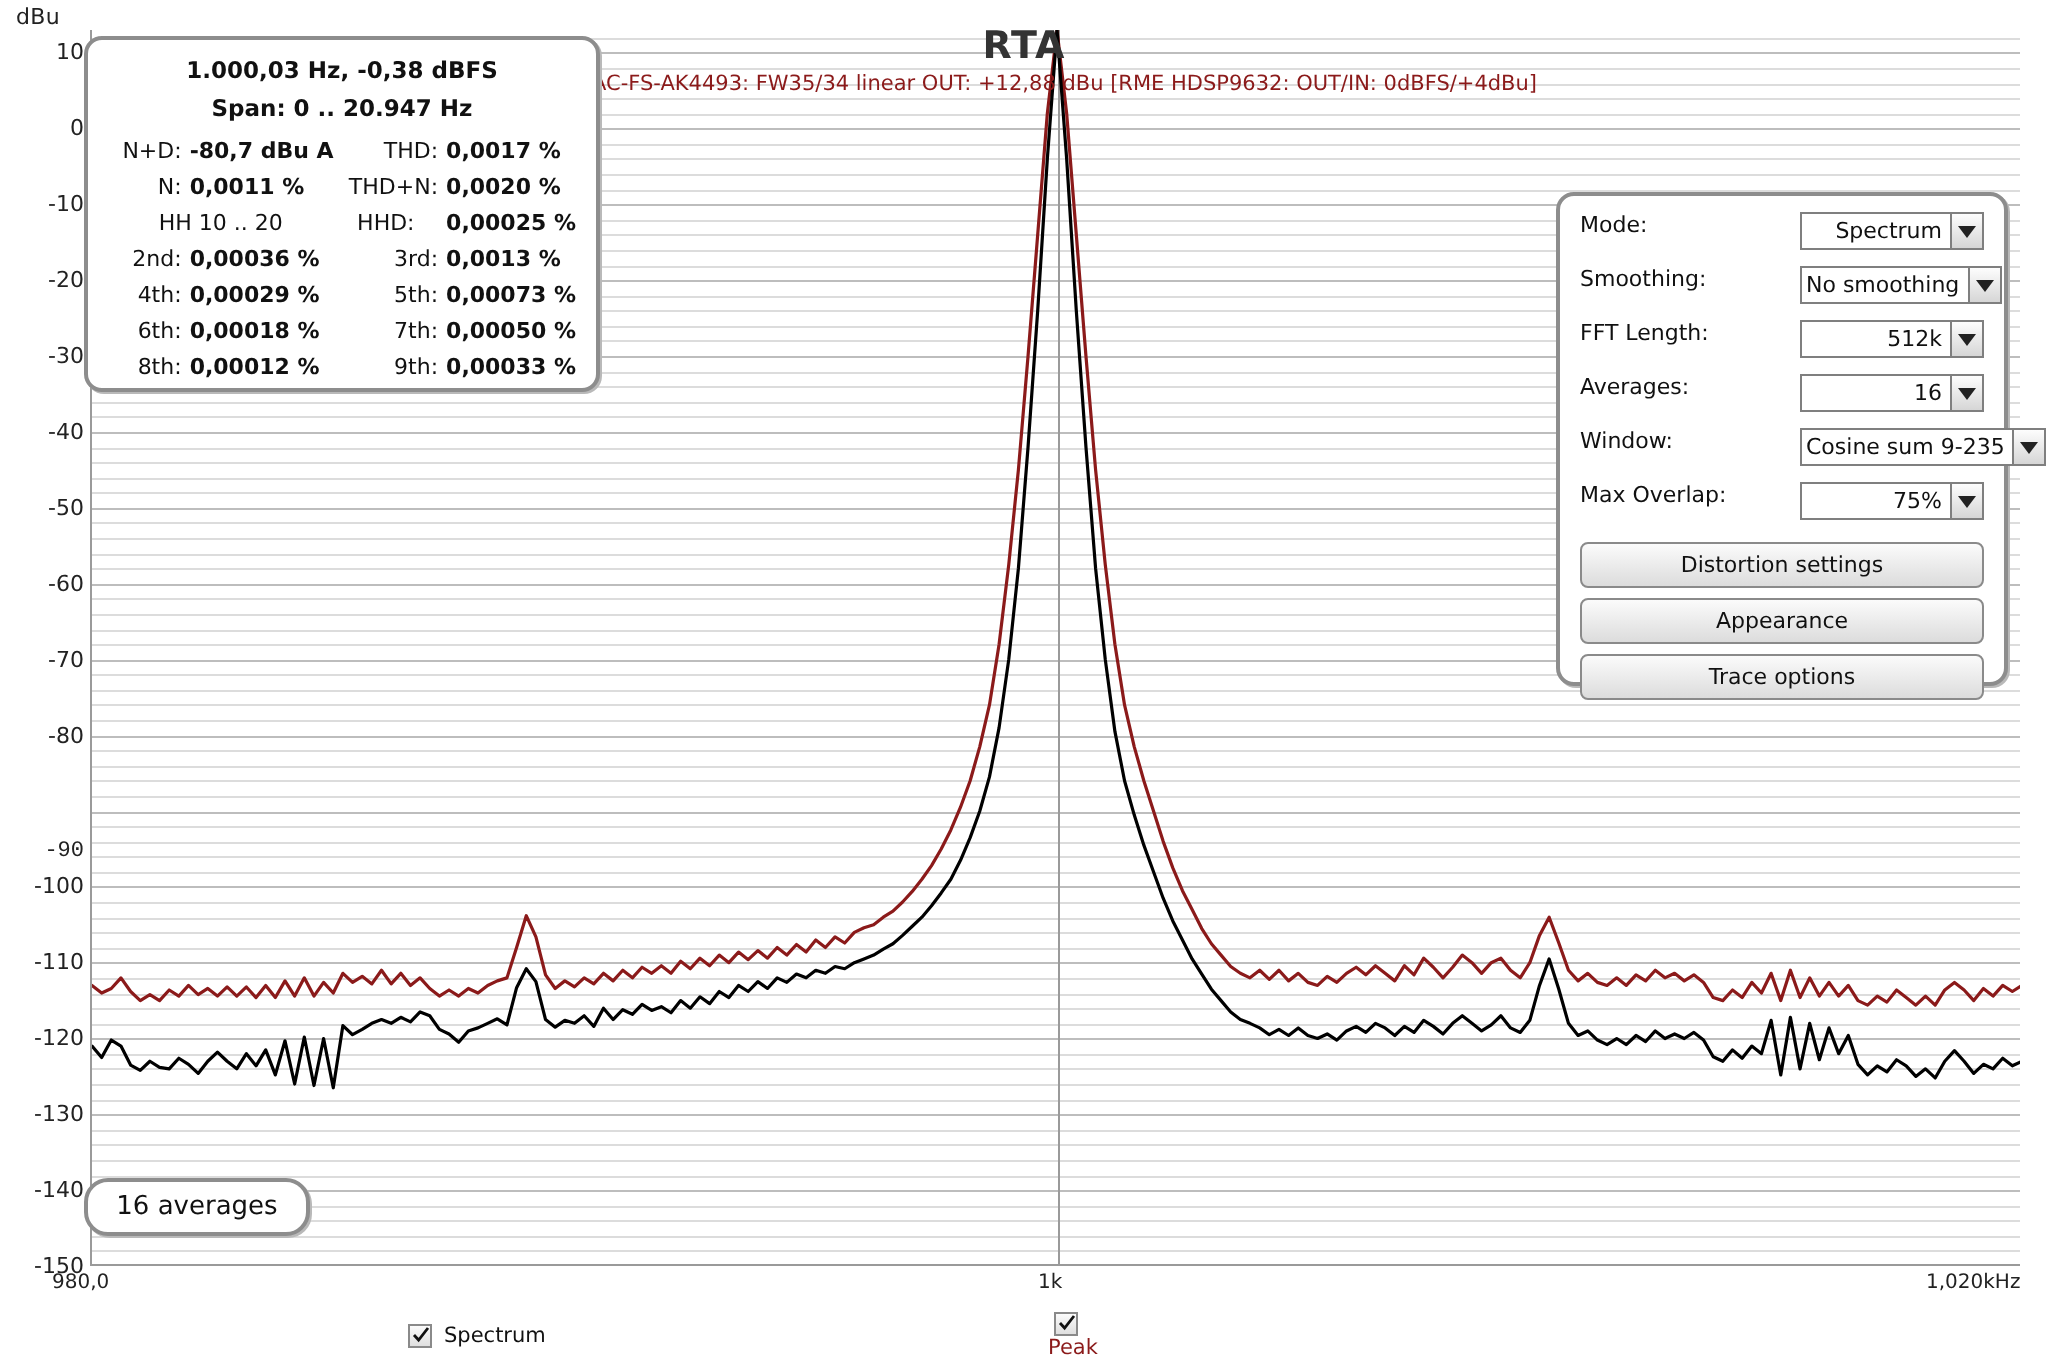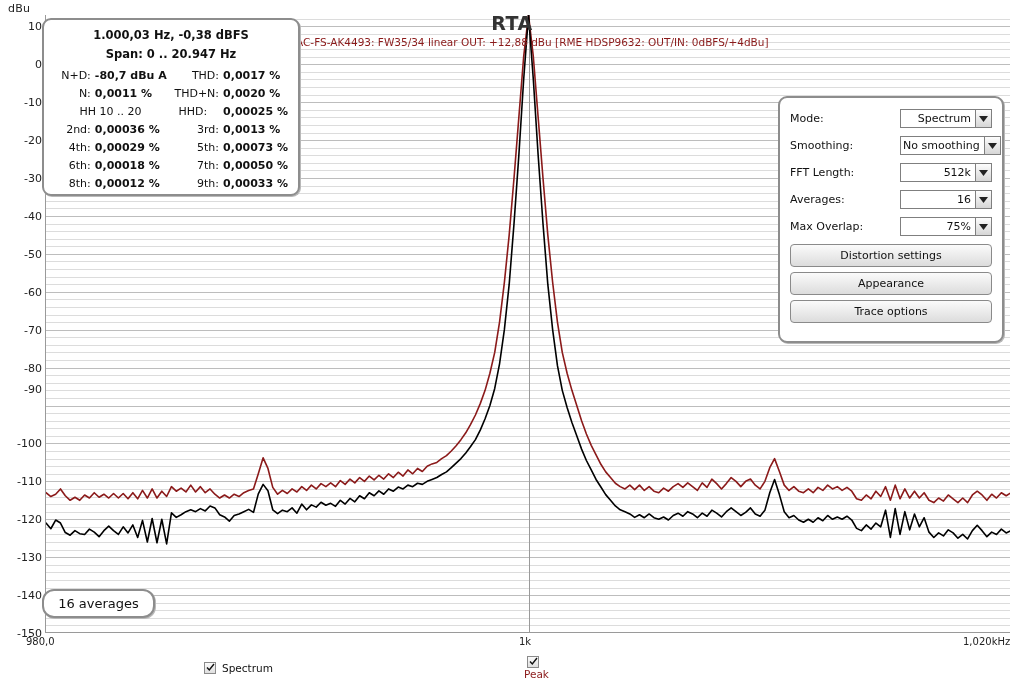--- a/index.html
+++ b/index.html
@@ -65,21 +65,21 @@
   #thdbox tr.hh td{text-align:center;}
   .hhspan{font-weight:normal;}
 
   
   #levelbox{left:766px;top:11px;width:144px;height:82px;padding:4px 0 0 0;text-align:center;}
   #levelbox .big{font-size:17px;font-weight:bold;color:#111;line-height:22px;}
   #levelbox .sub{font-size:10.5px;color:#111;line-height:15px;}
 
   
   #controls{left:778px;top:96px;width:226px;height:247px;padding:8px 10px;}
-  .ctl-row{display:flex;align-items:center;height:25px;margin-bottom:2px;gap:32px;}
+  .ctl-row{display:flex;align-items:flex-start;height:25px;margin-bottom:2px;gap:32px;}
   .ctl-label{font-size:11px;color:#111;width:78px;flex:0 0 78px;}
   .combo{
     flex:1;display:flex;height:19px;align-items:stretch;
   }
   .combo .field{
     flex:1;background:#fff;
     border:1px solid #7f7f7f;
     border-right:none;
     font-size:11px;color:#111;
     text-align:right;
@@ -242,21 +242,21 @@
   <div class="ytick" style="top: 26.3742px;">10</div>
       <div class="ytick" style="top: 64.2883px;">0</div>
       <div class="ytick" style="top: 102.202px;">-10</div>
       <div class="ytick" style="top: 140.117px;">-20</div>
       <div class="ytick" style="top: 178.031px;">-30</div>
       <div class="ytick" style="top: 215.945px;">-40</div>
       <div class="ytick" style="top: 253.859px;">-50</div>
       <div class="ytick" style="top: 291.773px;">-60</div>
       <div class="ytick" style="top: 329.687px;">-70</div>
       <div class="ytick" style="top: 367.601px;">-80</div>
-      <div class="ytick" style="top: 389px;">-90</div>
+      <div class="ytick" style="top: 426px; font-family: Liberation Mono, monospace;">-90</div>
       <div class="ytick" style="top: 443.429px;">-100</div>
       <div class="ytick" style="top: 481.344px;">-110</div>
       <div class="ytick" style="top: 519.258px;">-120</div>
       <div class="ytick" style="top: 557.172px;">-130</div>
       <div class="ytick" style="top: 595.086px;">-140</div>
       <div class="ytick" style="top: 633px;">-150</div>
     </div>
 
   <div class="xtick" style="left:26px;">980,0</div>
   <div class="xtick" style="left:519px;">1k</div>
@@ -359,20 +359,31 @@
       <div class="combo">
         <div class="field">16</div>
         <div class="arrow">
           <svg width="9" height="6" viewBox="0 0 9 6">
               <polygon points="0,0 9,0 4.5,6" fill="#222"></polygon>
             </svg>
         </div>
       </div>
     </div>
 
+    <div class="ctl-row">
+      <div class="ctl-label">Window:</div>
+      <div class="combo">
+        <div class="field">Cosine sum 9-235</div>
+        <div class="arrow">
+          <svg width="9" height="6" viewBox="0 0 9 6">
+              <polygon points="0,0 9,0 4.5,6" fill="#222"></polygon>
+            </svg>
+        </div>
+      </div>
+    </div>
 
     <div class="ctl-row">
       <div class="ctl-label">Max Overlap:</div>
       <div class="combo">
         <div class="field">75%</div>
         <div class="arrow">
           <svg width="9" height="6" viewBox="0 0 9 6">
               <polygon points="0,0 9,0 4.5,6" fill="#222"></polygon>
             </svg>
         </div>

